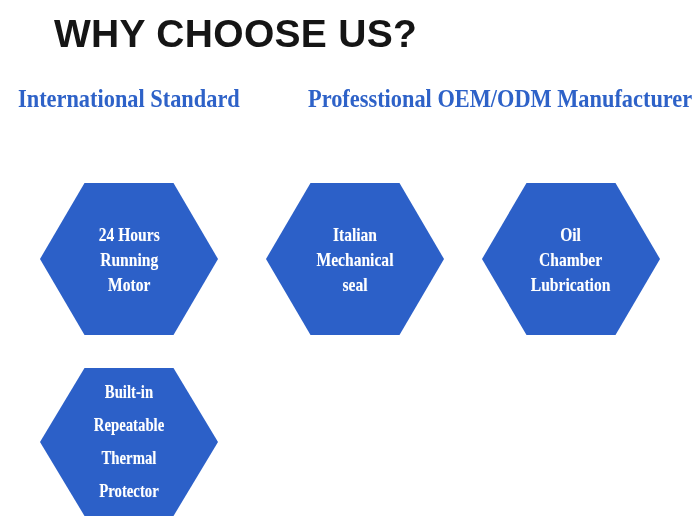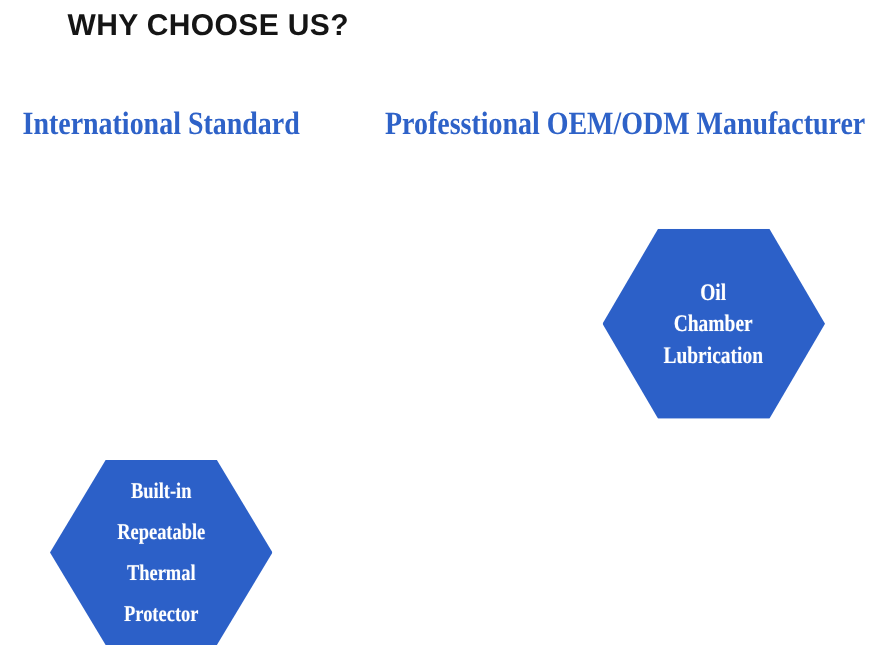--- a/index.html
+++ b/index.html
@@ -17,24 +17,24 @@
     position: relative;
     width: 700px;
     height: 528px;
     background: #ffffff;
   }
 
   
   .poster-title {
     position: absolute;
     left: 54px;
-    top: 4px;
+    top: 17px;
     font-family: "Liberation Sans", sans-serif;
     font-weight: 700;
-    font-size: 24px;
+    font-size: 39px;
     letter-spacing: 0.3px;
     color: #151515;
     line-height: 34px;
     white-space: nowrap;
   }
 
   
   .subheading {
     position: absolute;
     font-family: "Liberation Serif", serif;
@@ -94,21 +94,35 @@
 <body>
 
 <div id="poster">
 
   <div class="poster-title">WHY CHOOSE US?</div>
 
   <div class="subheading left">International Standard</div>
 
   <div class="subheading right">Professtional OEM/ODM Manufacturer</div>
 
+  <div class="hex" id="hex-1">
+    <div class="hex-label">
+      <span class="ln">24 Hours</span>
+      <span class="ln">Running</span>
+      <span class="ln">Motor</span>
+    </div>
+  </div>
 
+  <div class="hex" id="hex-2">
+    <div class="hex-label">
+      <span class="ln">Italian</span>
+      <span class="ln">Mechanical</span>
+      <span class="ln">seal</span>
+    </div>
+  </div>
 
   <div class="hex" id="hex-3">
     <div class="hex-label">
       <span class="ln">Oil</span>
       <span class="ln">Chamber</span>
       <span class="ln">Lubrication</span>
     </div>
   </div>
 
   <div class="hex" id="hex-4">

